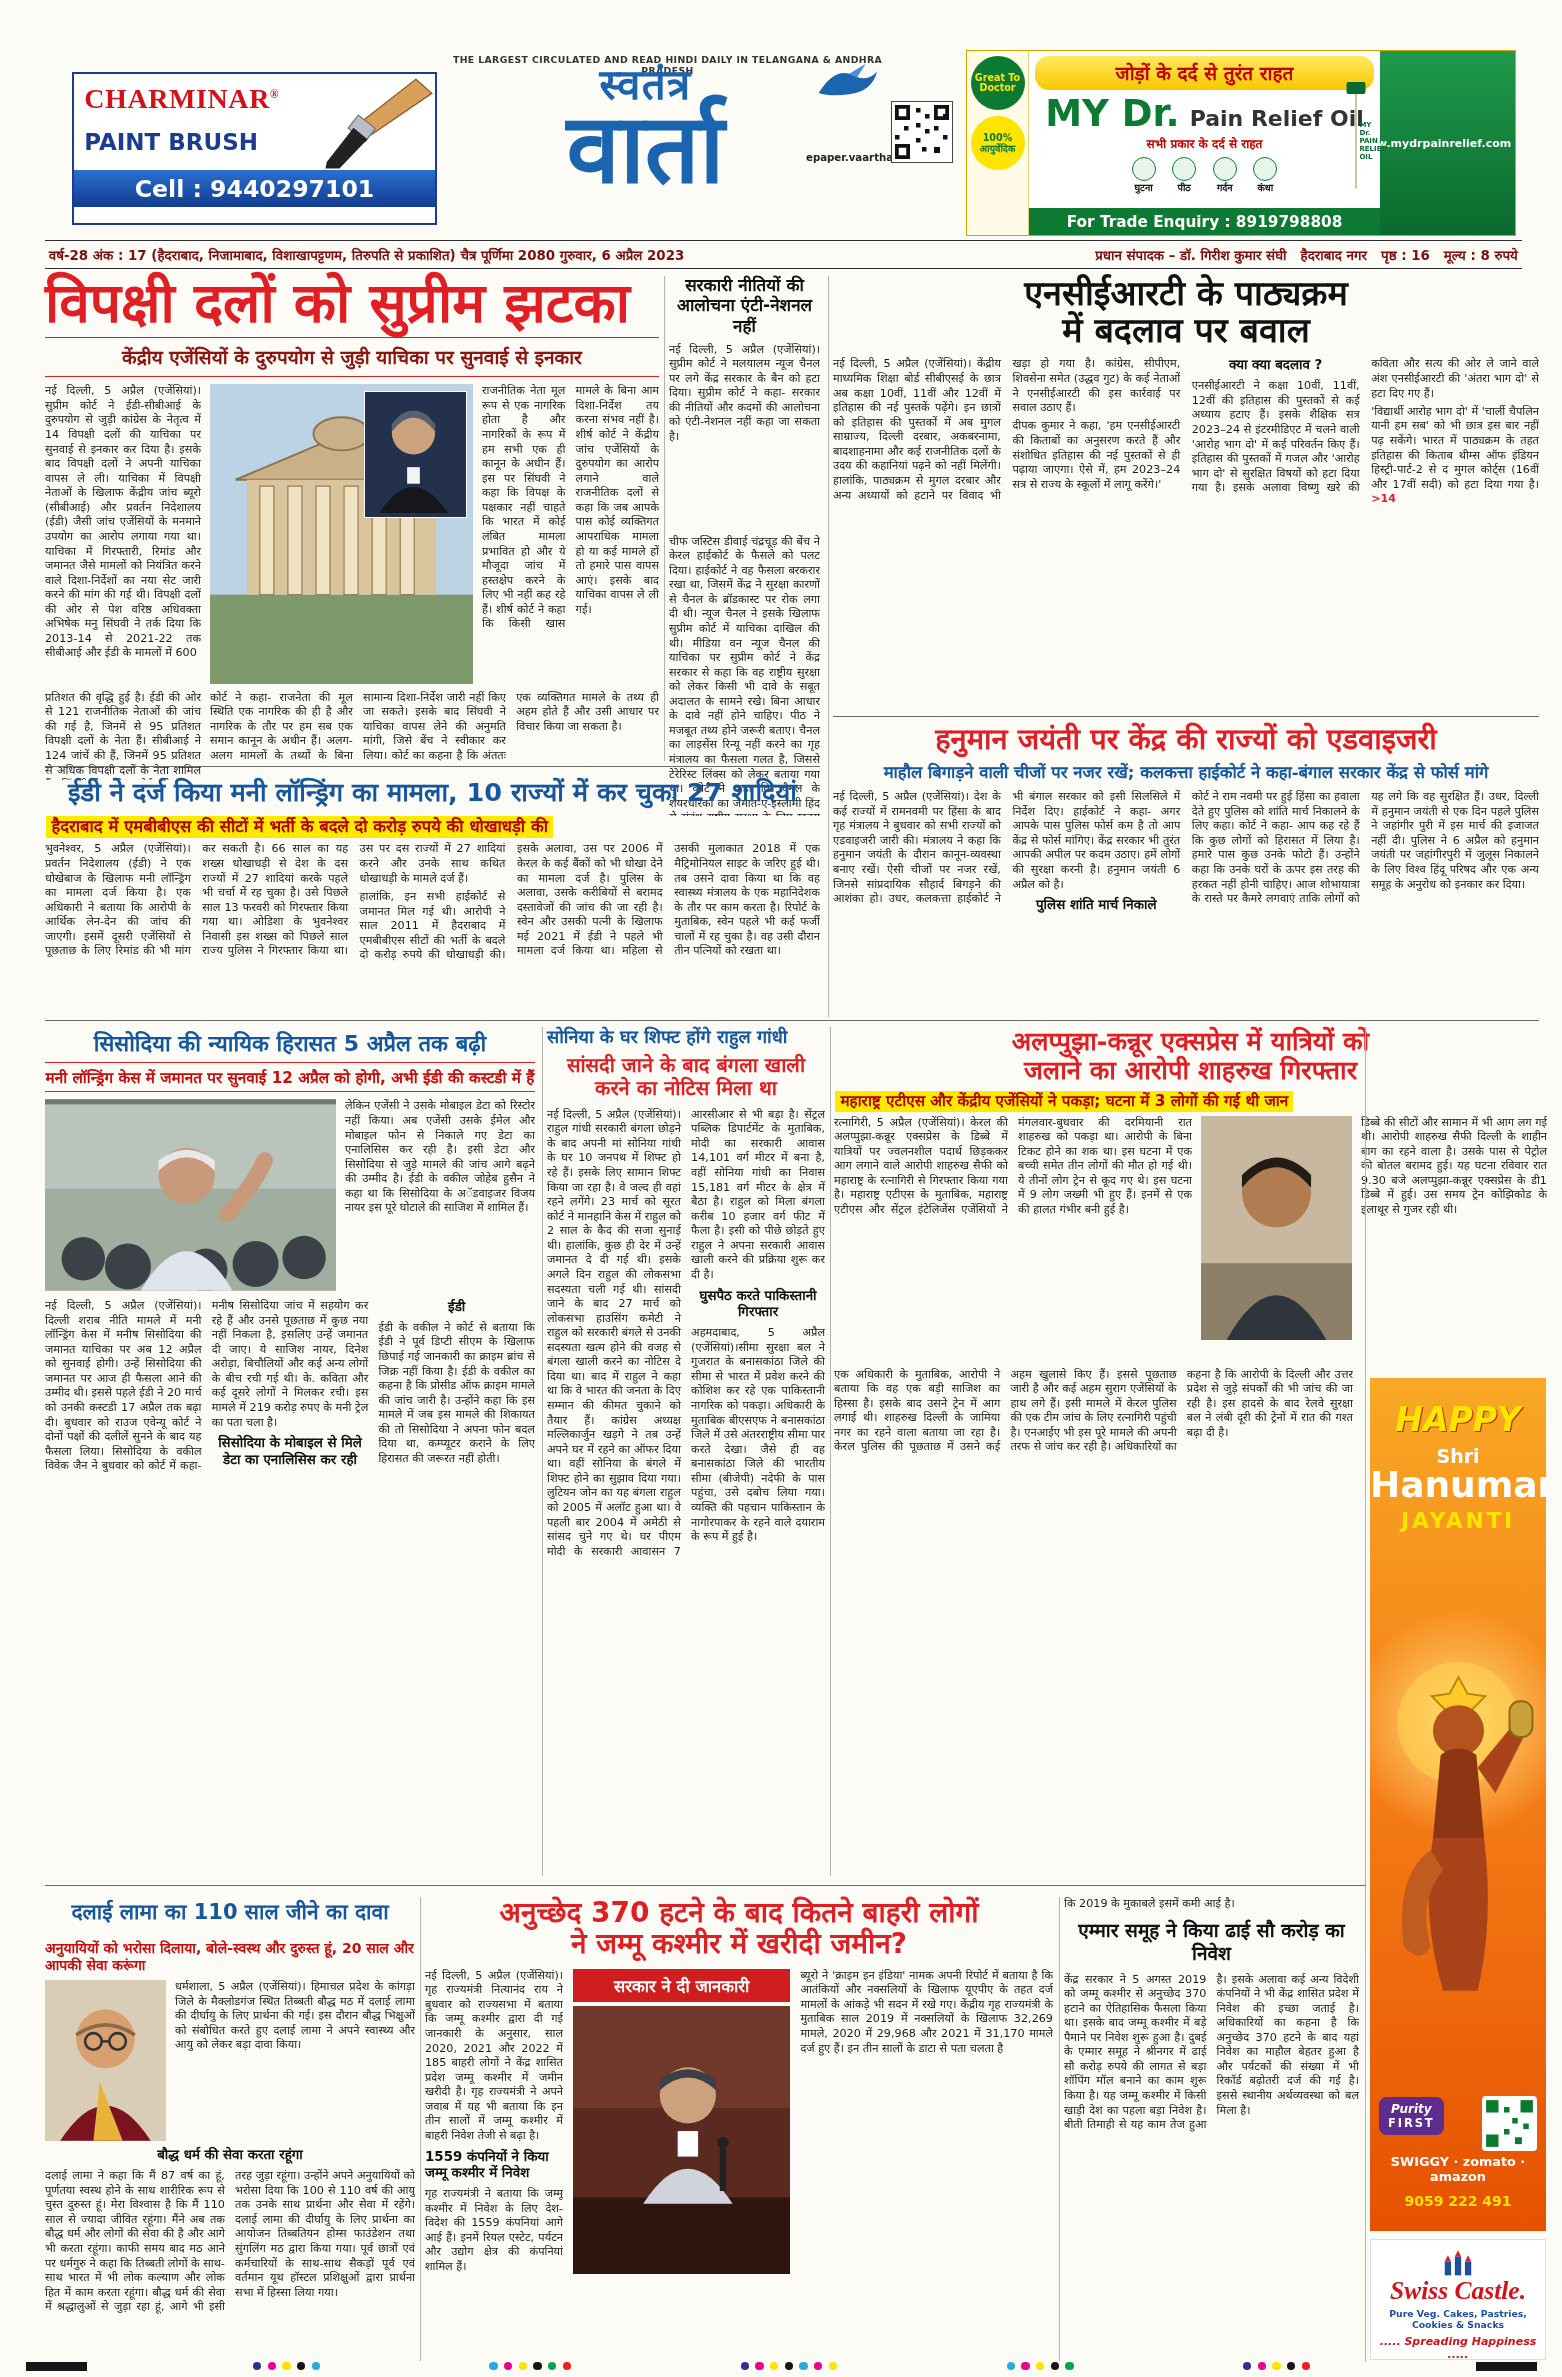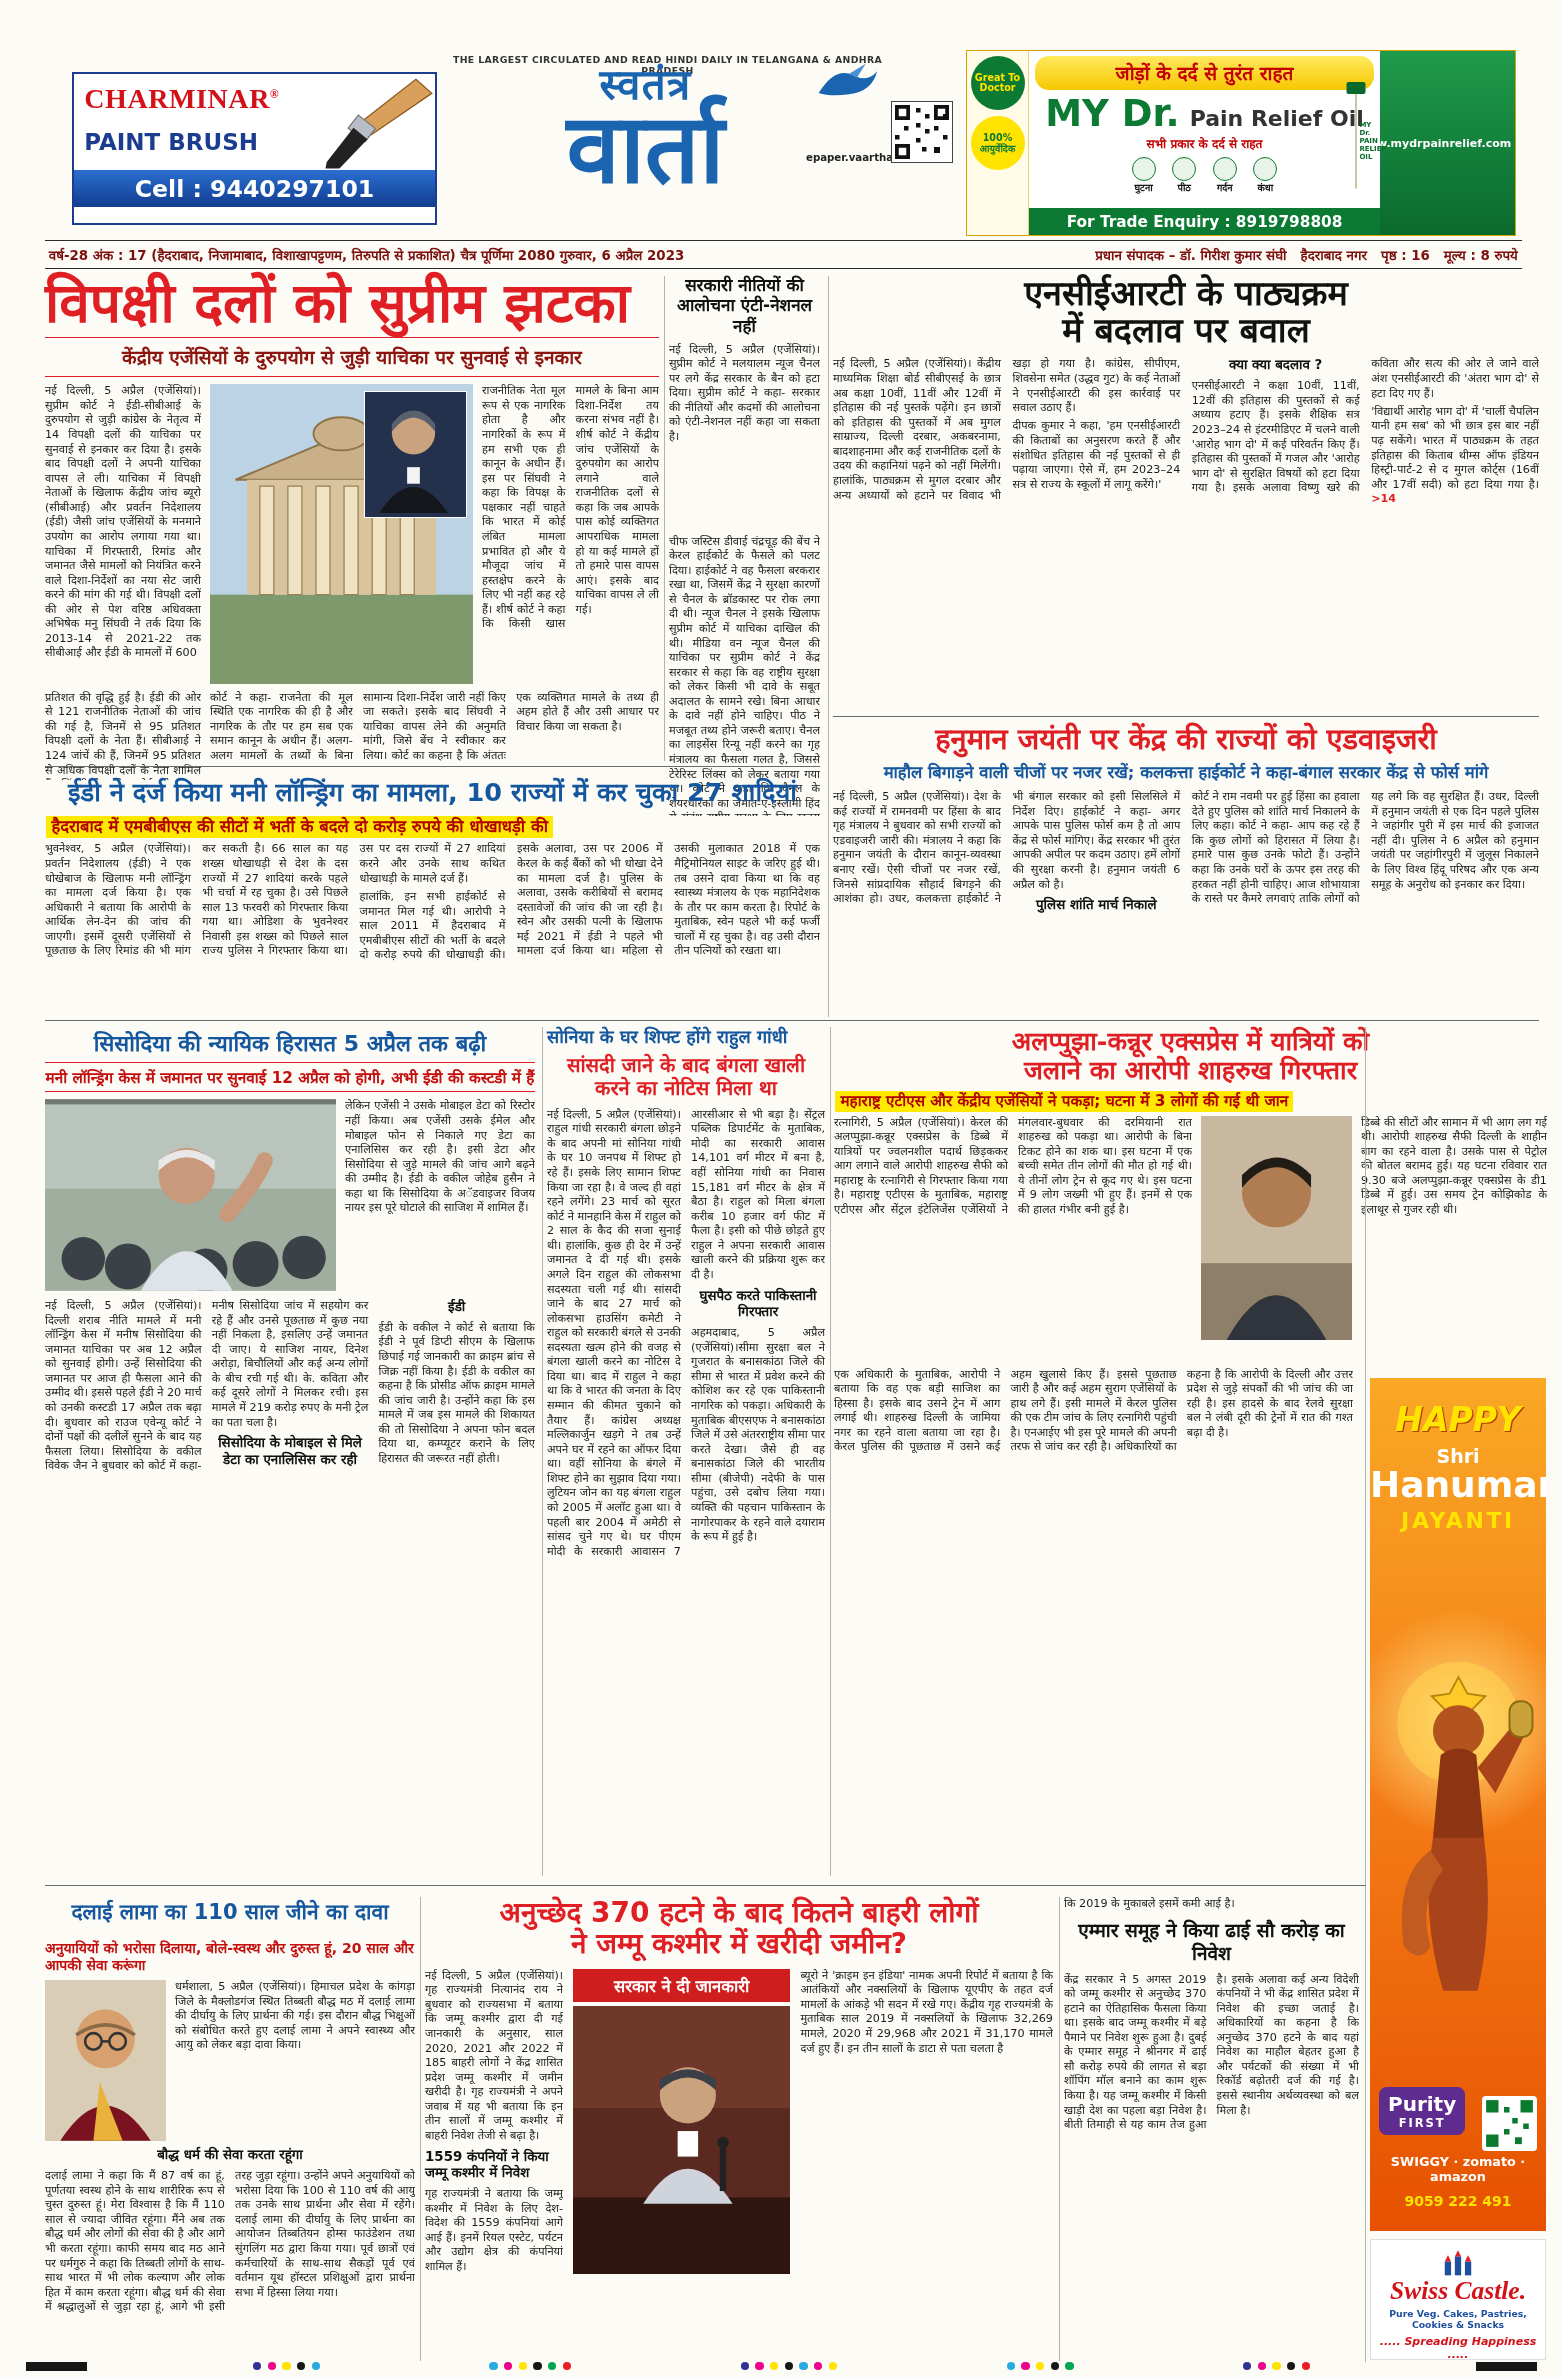--- a/index.html
+++ b/index.html
@@ -291,21 +291,21 @@
       <circle cx="120" cy="120" r="96" fill="#ffd54f" opacity=".55"></circle>
       <path d="M120 48 l14 26 28 4 -20 20 5 28 -27 -13 -27 13 5 -28 -20 -20 28 -4Z" fill="#ffca28" stroke="#b8860b" stroke-width="3"></path>
       <circle cx="120" cy="132" r="40" fill="#b3541e"></circle>
       <path d="M92 170 Q120 150 148 170 L160 300 Q120 330 80 300Z" fill="#8d3412"></path>
       <path d="M150 190 L208 120 L224 138 L178 230Z" fill="#a8431a"></path>
       <rect x="200" y="86" width="36" height="56" rx="16" fill="#caa23a" stroke="#8a6a12" stroke-width="3"></rect>
       <path d="M80 300 Q60 420 96 540 L150 540 Q176 430 160 300Z" fill="#a8431a"></path>
       <path d="M76 320 Q20 360 34 470 Q60 500 76 470 Q56 400 96 350Z" fill="#c25b1f"></path>
     </svg>
     <div style="position:absolute;left:9px;bottom:96px;background:#5e2b8e;color:#fff;border-radius:7.7px;padding:5.1px 9px;text-align:center;font-weight:800;">
-      <div style="font-size:20px;">Purity</div>
+      <div style="font-size:12px;font-style:italic;">Purity</div>
       <div style="font-size:11.5px;letter-spacing:1.9px;">FIRST</div>
     </div>
     <svg style="position:absolute;right:9px;bottom:80px;background:#fff;border-radius:3.8px;" width="55" height="55" viewBox="0 0 40 40">
       <rect x="3" y="3" width="9" height="9" fill="#0a7a2f"></rect>
         <rect x="28" y="3" width="9" height="9" fill="#0a7a2f"></rect>
       <rect x="3" y="28" width="9" height="9" fill="#0a7a2f"></rect>
         <rect x="16" y="8" width="4" height="4" fill="#0a7a2f"></rect>
       <rect x="22" y="16" width="4" height="4" fill="#0a7a2f"></rect>
         <rect x="16" y="24" width="4" height="4" fill="#0a7a2f"></rect>
       <rect x="30" y="20" width="4" height="4" fill="#0a7a2f"></rect>

